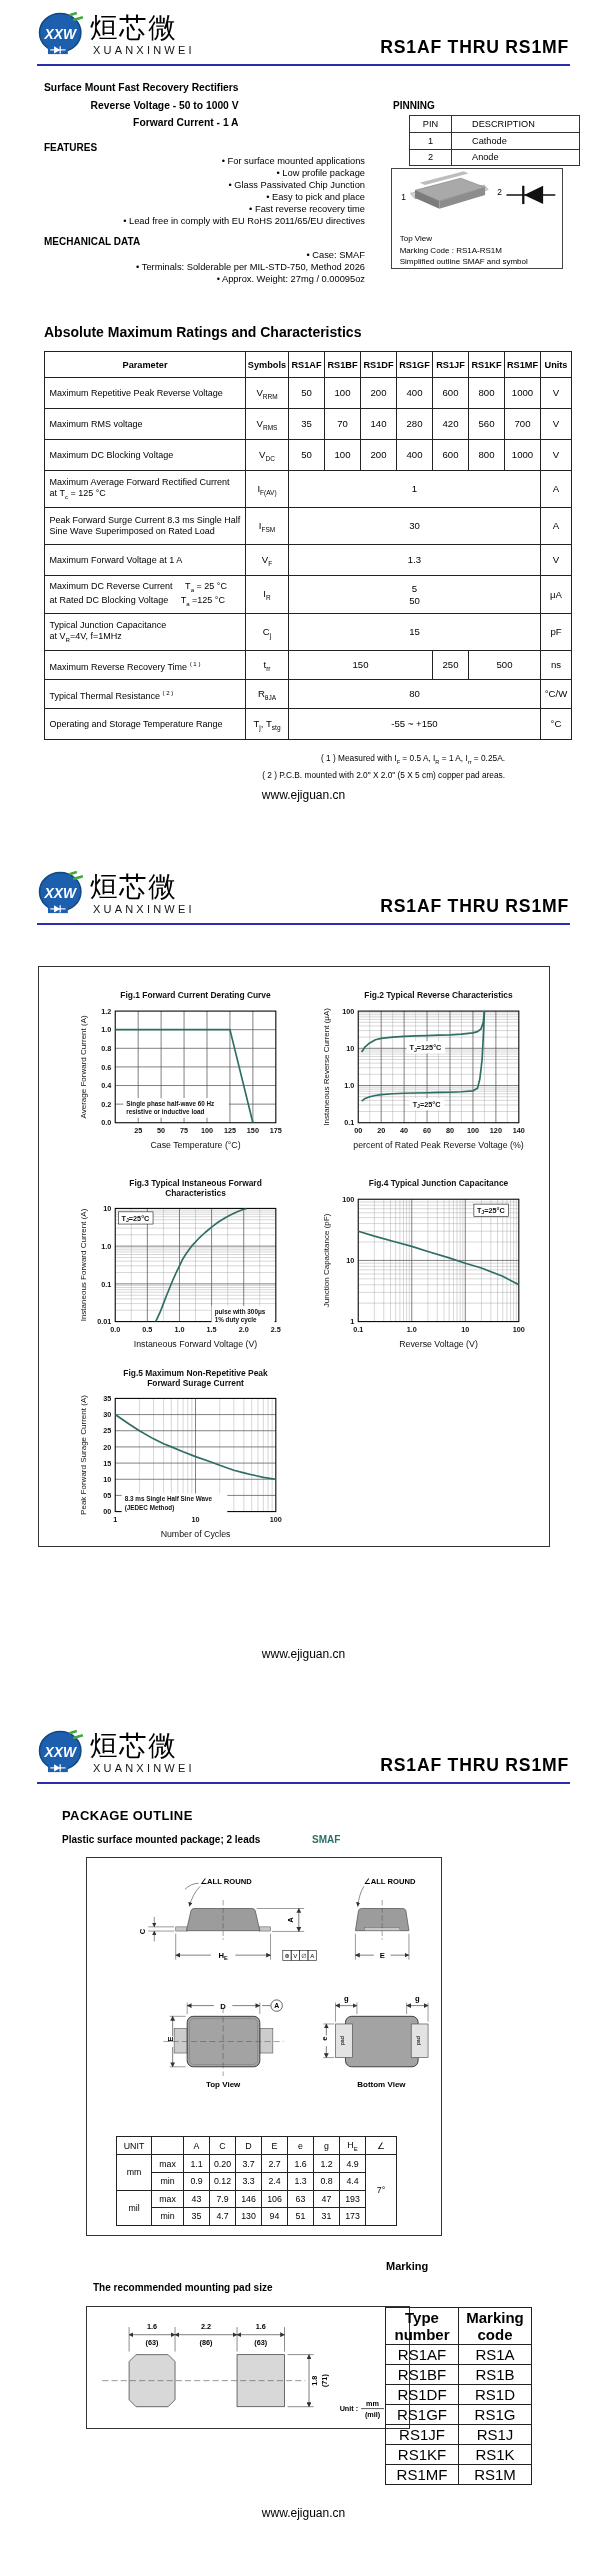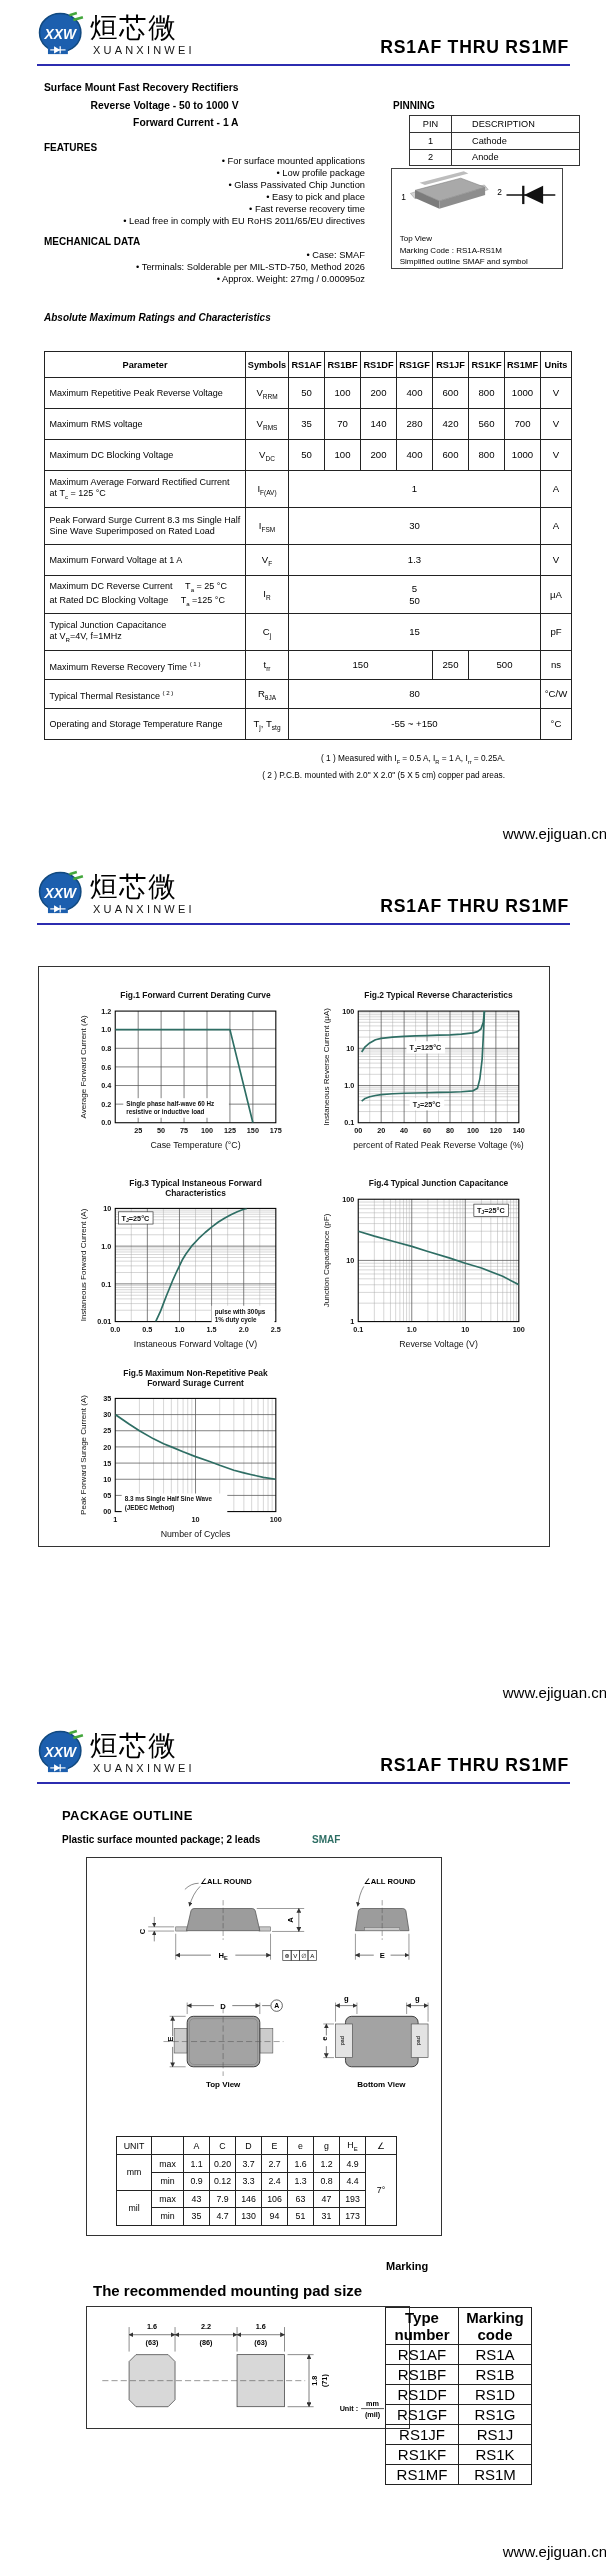--- a/index.html
+++ b/index.html
@@ -25,21 +25,21 @@
   sup{font-size:68%;}
   .pin-t td{border:0.8px solid #333;font-size:9.2px;height:13.8px;}
   .pin-t{border:1.5px solid #333;width:170px;}
   .card{border:1.1px solid #444;}
   .cap{font-size:8px;line-height:11.5px;}
   .chart{position:absolute;}
   .dim-t td{border:0.8px solid #222;font-size:8.8px;text-align:center;}
   .dim-t{border:1.4px solid #222;margin-top:20px;}
   .mark-t td{border:0.8px solid #222;font-size:15px;text-align:center;}
   .mark-t{border:1.4px solid #222;}
-  .footer{position:absolute;left:0;width:100%;top:825px;text-align:right;font-size:15px;}
+  .footer{position:absolute;left:0;width:100%;top:788px;text-align:center;font-size:12px;}
   svg text{font-family:"Liberation Sans","DejaVu Sans",sans-serif;}
 </style>
 </head>
 <body>
 
 <section class="page">
   <div class="abs logo-mark" style="left:38px;top:10.7px;width:49px;height:51px;"><svg width="49" height="51" viewBox="0 0 64 66">
     <ellipse cx="29" cy="28" rx="27" ry="25" fill="#1c5fae"></ellipse>
     <ellipse cx="29" cy="28" rx="27" ry="25" fill="none" stroke="#11497f" stroke-width="2"></ellipse>
     <text x="29" y="36" text-anchor="middle" font-size="18" font-weight="bold" font-style="italic" fill="#fff">XXW</text>
@@ -114,21 +114,21 @@
       <line x1="150" y1="34" x2="214" y2="34" stroke="#111" stroke-width="2"></line>
       <polygon points="198,22 198,46 173,34" fill="#111"></polygon>
       <line x1="172" y1="22" x2="172" y2="46" stroke="#111" stroke-width="3"></line>
     </g>
   </svg></div>
     <div class="cap" style="position:absolute;left:7.7px;top:64px;">Top View</div>
     <div class="cap" style="position:absolute;left:7.7px;top:76px;">Marking Code :  RS1A-RS1M</div>
     <div class="cap" style="position:absolute;left:7.7px;top:87px;">Simplified outline SMAF and symbol</div>
   </div>
 
-  <div class="abs b" style="left:44px;top:312px;font-size:10px;font-style:italic;">Absolute Maximum Ratings and Characteristics</div>
+  <div class="abs b" style="left:44px;top:324px;font-size:14px;">Absolute Maximum Ratings and Characteristics</div>
   <table class="tbl" style="position:absolute;left:44px;top:351px;width:527px;">
       <colgroup>
         <col style="width:201px">
         <col style="width:43px">
         <col style="width:36px">
         <col style="width:36px">
         <col style="width:36px">
         <col style="width:36px">
         <col style="width:36px">
         <col style="width:36px">
@@ -725,21 +725,21 @@
           <td>4.7</td>
           <td>130</td>
           <td>94</td>
           <td>51</td>
           <td>31</td>
           <td>173</td>
         </tr>
       </tbody>
     </table>
 
-  <div class="abs b" style="left:93px;top:564px;font-size:15px;">The recommended mounting pad size</div>
+  <div class="abs b" style="left:93px;top:564px;font-size:10px;">The recommended mounting pad size</div>
   <div class="abs" style="left:86px;top:588px;width:322px;height:121px;border:1.1px solid #333;">
     <div style="position:absolute;left:0;top:0;"><svg width="320" height="119" viewBox="0 0 418 155">
  <defs>
             <marker id="ar2" viewBox="0 0 10 10" refX="9" refY="5" markerWidth="7" markerHeight="7" orient="auto-start-reverse">
               <path d="M0,0 L10,5 L0,10 z" fill="#333"></path>
             </marker>
           </defs>
  <polygon points="64,62 106,62 115,71 115,121 106,130 64,130 55,121 55,71" fill="#d8d8d8" stroke="#444" stroke-width="1"></polygon>
  <rect x="196" y="62" width="62" height="68" fill="#d8d8d8" stroke="#444" stroke-width="1"></rect>
  <line x1="20" y1="96" x2="285" y2="96" stroke="#555" stroke-width="0.8" stroke-dasharray="8 4"></line>

